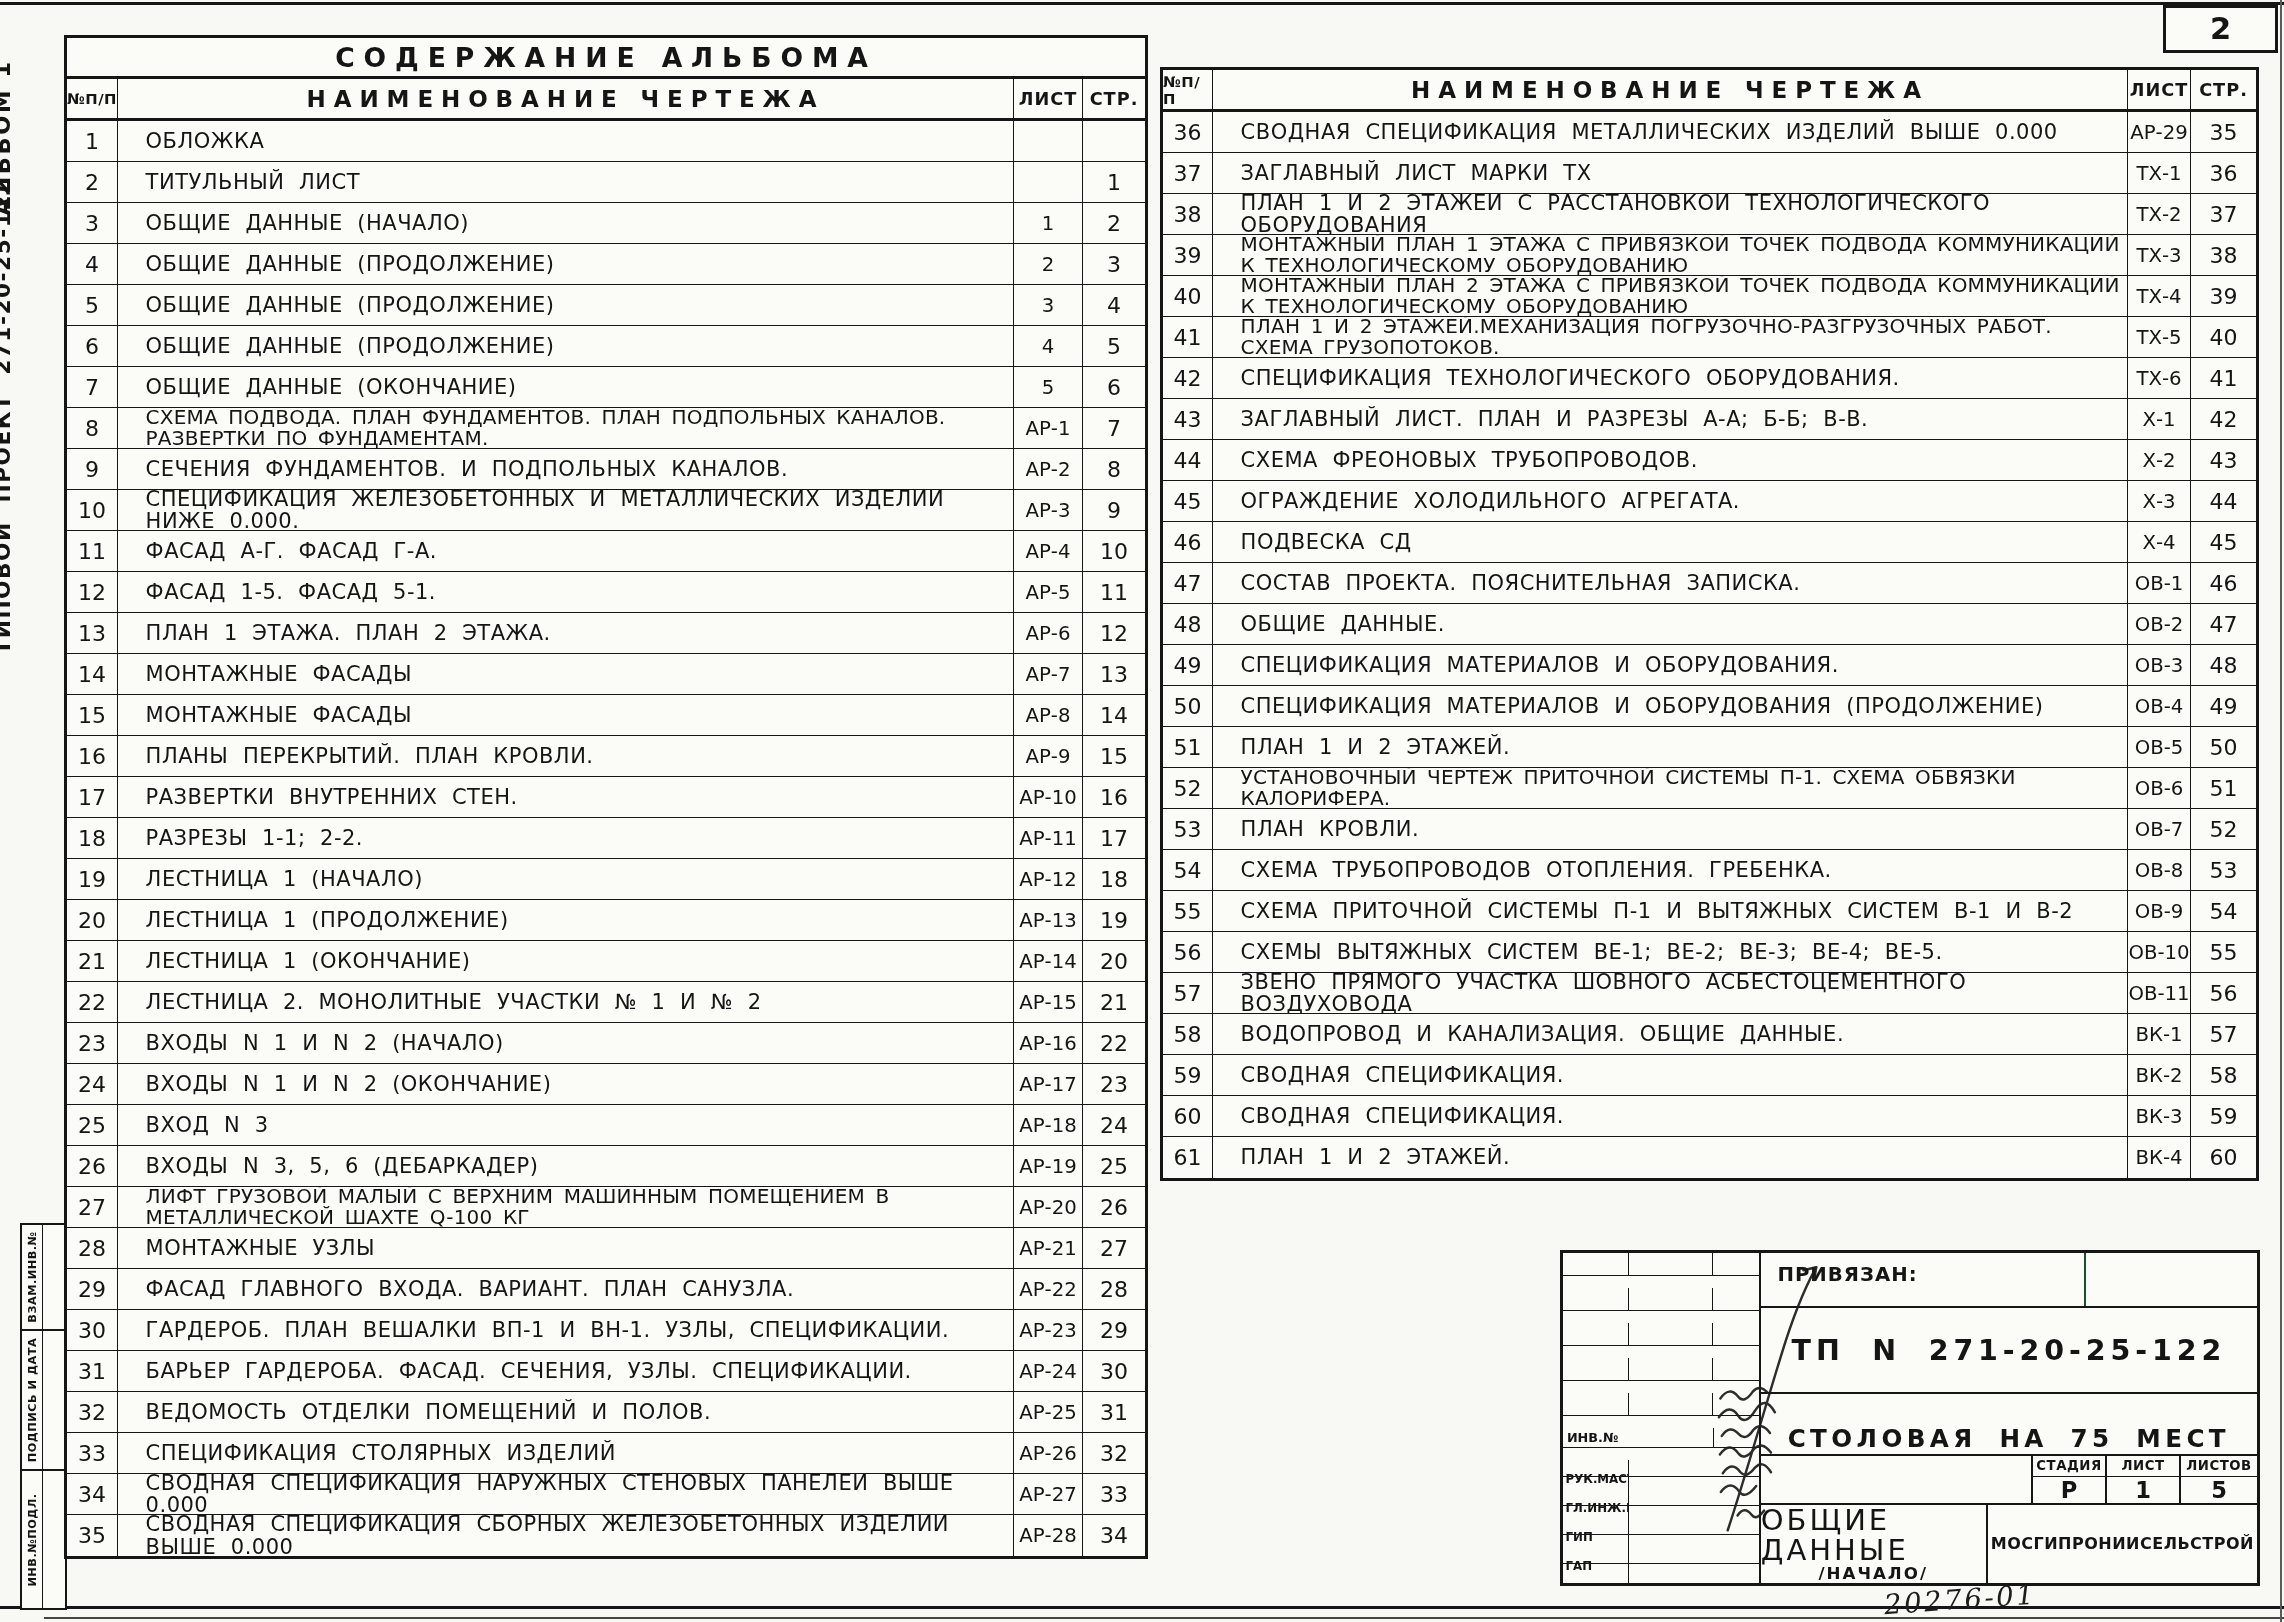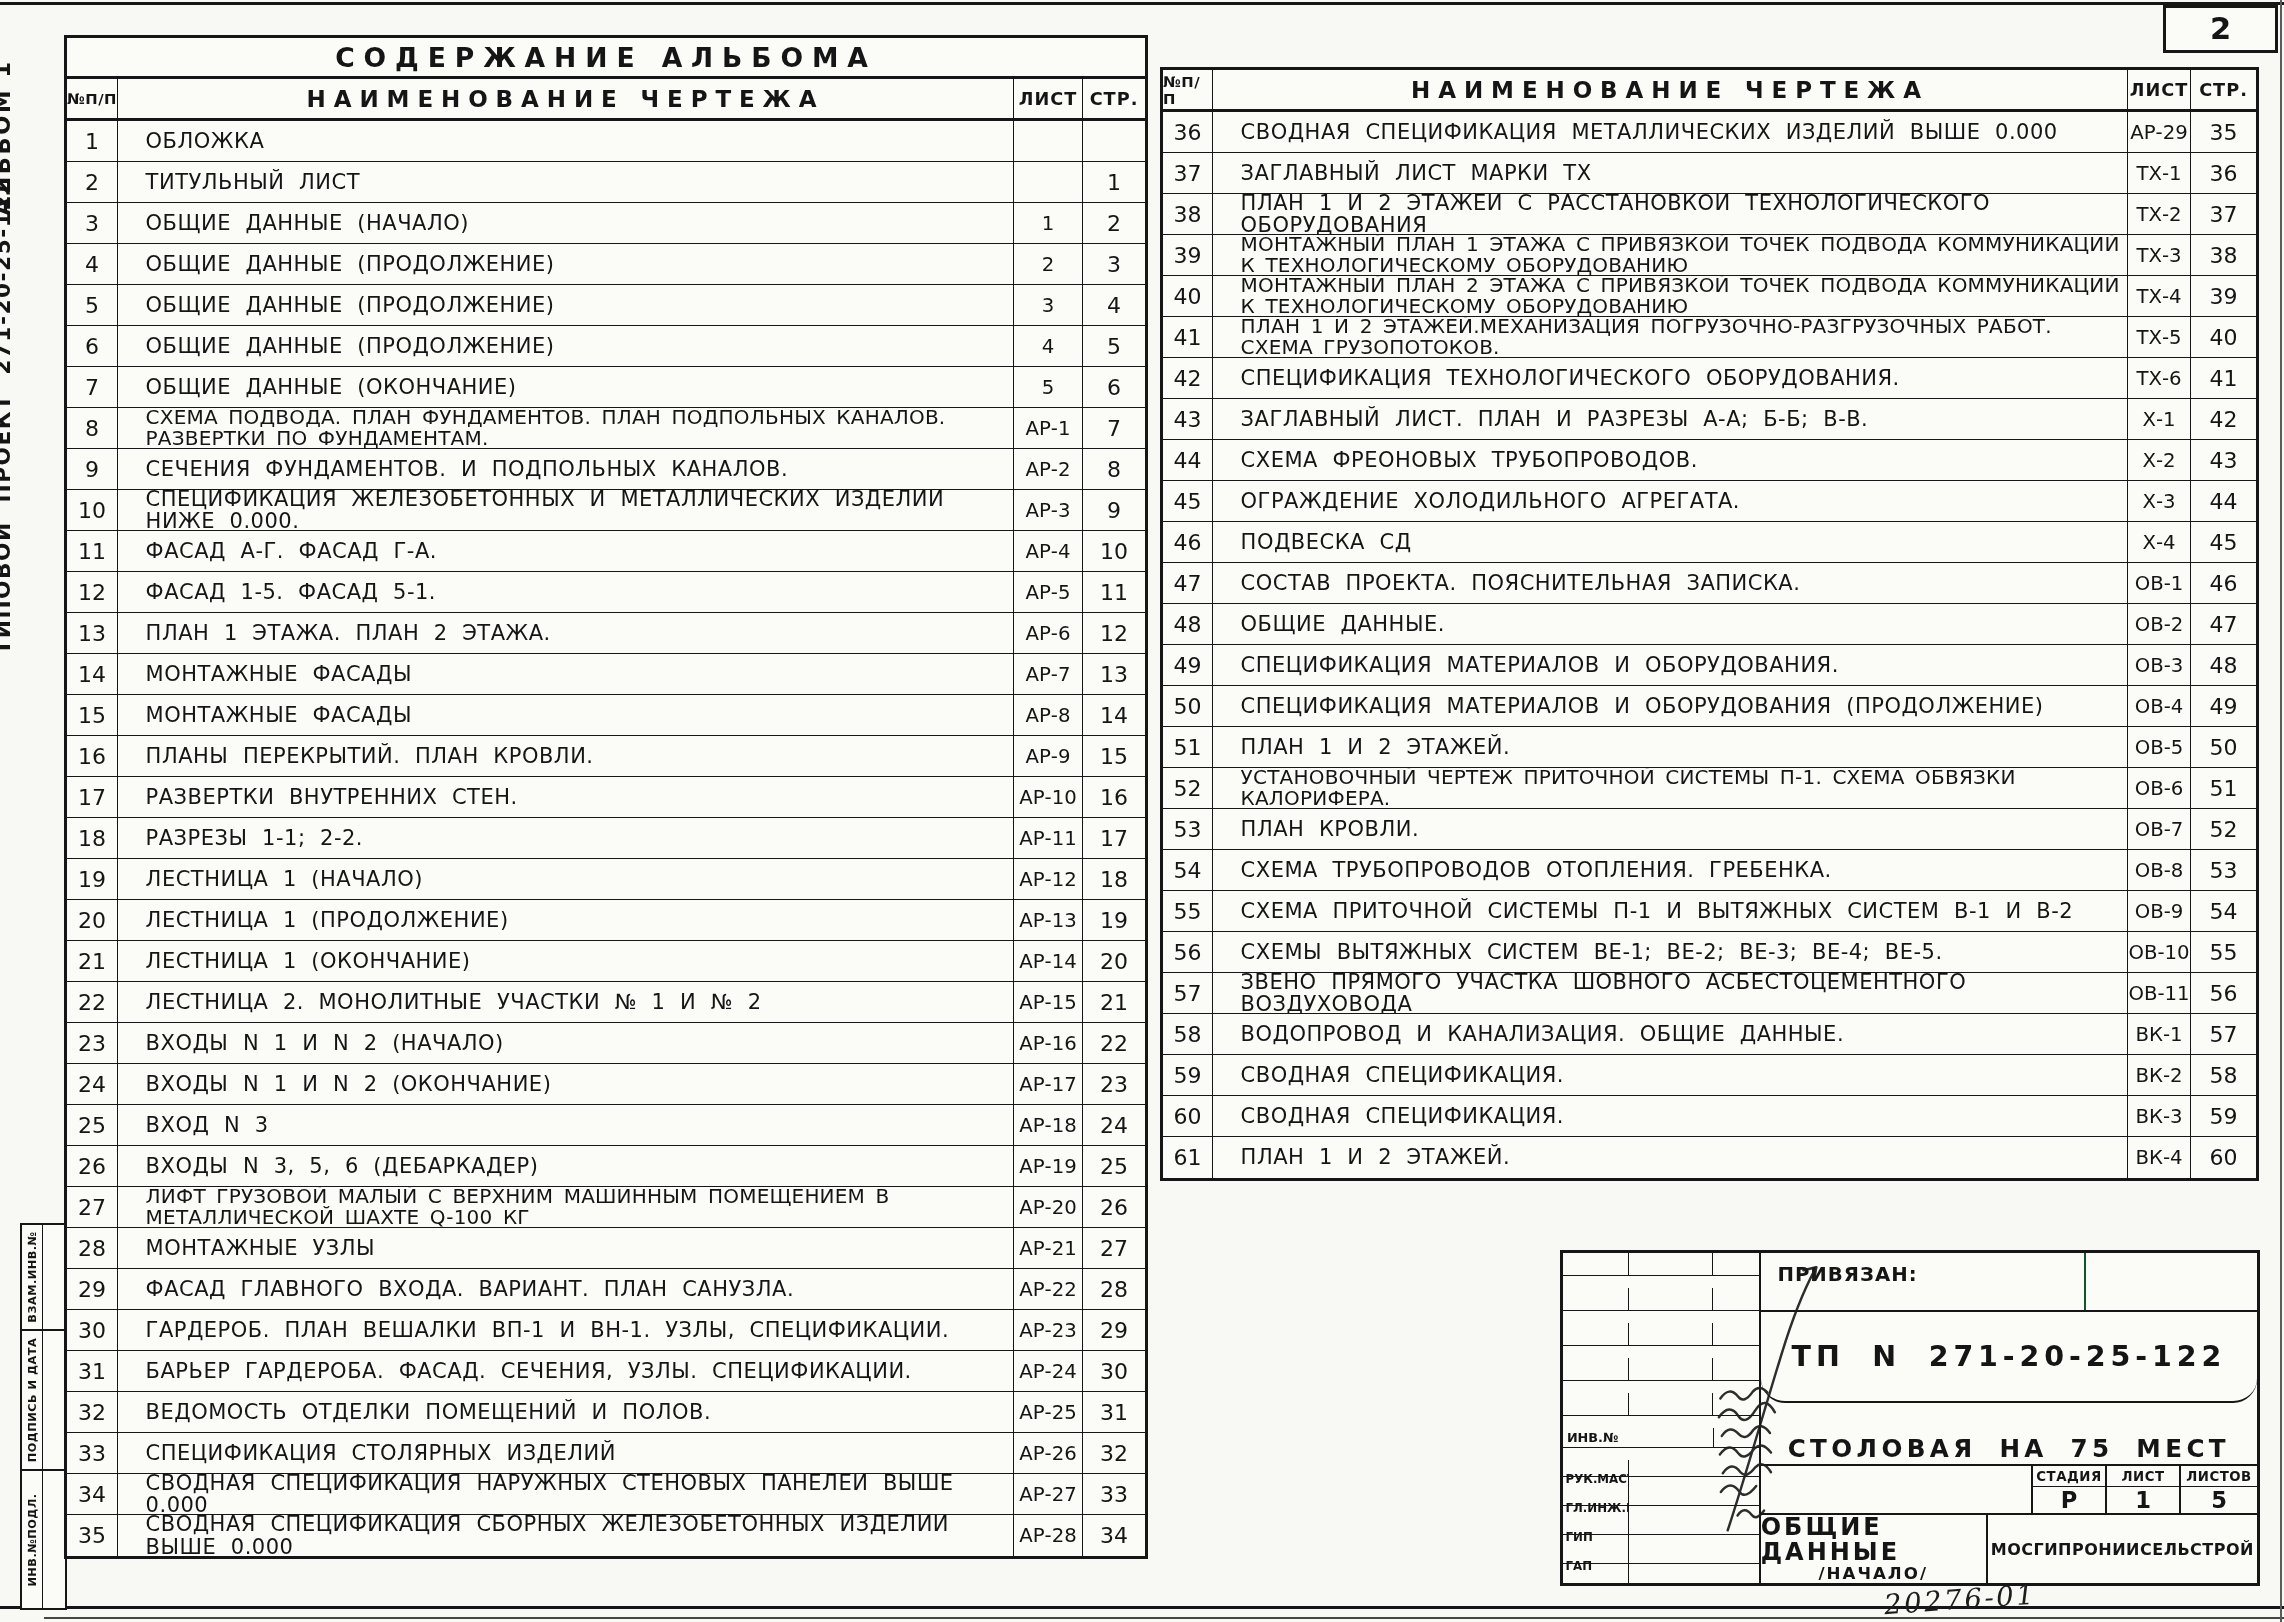--- a/index.html
+++ b/index.html
@@ -56,32 +56,32 @@
   .sg-row.sig{height:17px;}
   .sg-cell{border-right:1.5px solid #161616;box-sizing:border-box;display:flex;align-items:center;overflow:hidden;}
   .sg-cell:last-child{border-right:none;}
   .sg-role{font-size:11.8px;padding-left:2.5px;letter-spacing:0;font-weight:600;white-space:nowrap;}
   .sg-name{font-size:13.3px;padding-left:3.9px;font-weight:600;white-space:nowrap;margin-top:38px;}
   .sg-inv{font-size:12.8px;padding-left:3.9px;font-weight:600;}
   #stamp-right{flex:1;display:flex;flex-direction:column;}
   .sr-a{height:75px;display:grid;grid-template-columns:325px 1fr;border-bottom:2px solid #161616;box-sizing:border-box;}
   .sr-a .pv{border-right:2px solid #14532d;box-sizing:border-box;padding:9.8px 0 0 16.7px;font-size:19.7px;font-weight:600;letter-spacing:1px;}
   .sr-b{height:117px;border-bottom:2px solid #161616;box-sizing:border-box;display:flex;align-items:center;justify-content:center;
-        font-size:28.5px;letter-spacing:4.9px;word-spacing:12.8px;font-weight:600;border-radius:24px;}
+        font-size:28.5px;letter-spacing:4.9px;word-spacing:12.8px;font-weight:600;}
   .sr-c{height:44px;border-bottom:2px solid #161616;box-sizing:border-box;display:flex;align-items:center;justify-content:center;
         font-size:24.6px;letter-spacing:4.4px;word-spacing:9.8px;font-weight:600;margin-top:29px;}
   .sr-d{height:48px;display:grid;grid-template-columns:1fr 74px 74px 78px;box-sizing:border-box;}
   .stage-col{border-left:2px solid #161616;box-sizing:border-box;display:flex;flex-direction:column;}
   .stage-h{height:20.7px;border-bottom:1.5px solid #161616;box-sizing:border-box;display:flex;align-items:center;justify-content:center;
            font-size:13.3px;letter-spacing:0.5px;font-weight:600;}
   .stage-v{flex:1;display:flex;align-items:center;justify-content:center;font-size:22.6px;font-weight:600;}
   .sr-e{flex:1;border-top:2px solid #161616;box-sizing:border-box;display:grid;grid-template-columns:227px 1fr;}
   .sr-e .sheet-name{border-right:2px solid #161616;box-sizing:border-box;display:flex;flex-direction:column;
                     align-items:center;justify-content:center;line-height:1.05;}
-  .sheet-name .l1{font-size:24px;letter-spacing:3px;word-spacing:7.9px;font-weight:700;}
+  .sheet-name .l1{font-size:29px;letter-spacing:3px;word-spacing:7.9px;font-weight:400;}
   .sheet-name .l2{font-size:16.7px;letter-spacing:2px;font-weight:600;}
   .sr-e .org{display:flex;align-items:center;justify-content:center;font-size:16px;letter-spacing:0.5px;font-weight:600;padding:0 3px;}
   
   #handcode{position:absolute;left:1884px;top:1583px;font-size:27.6px;letter-spacing:2.5px;
             font-family:"DejaVu Serif","Liberation Serif",serif;font-style:italic;transform:rotate(-4deg);color:#1d1d1d;}
   #scribbles{position:absolute;left:1708px;top:1255px;width:123px;height:290px;pointer-events:none;}
 </style>
 </head>
 <body>
 

